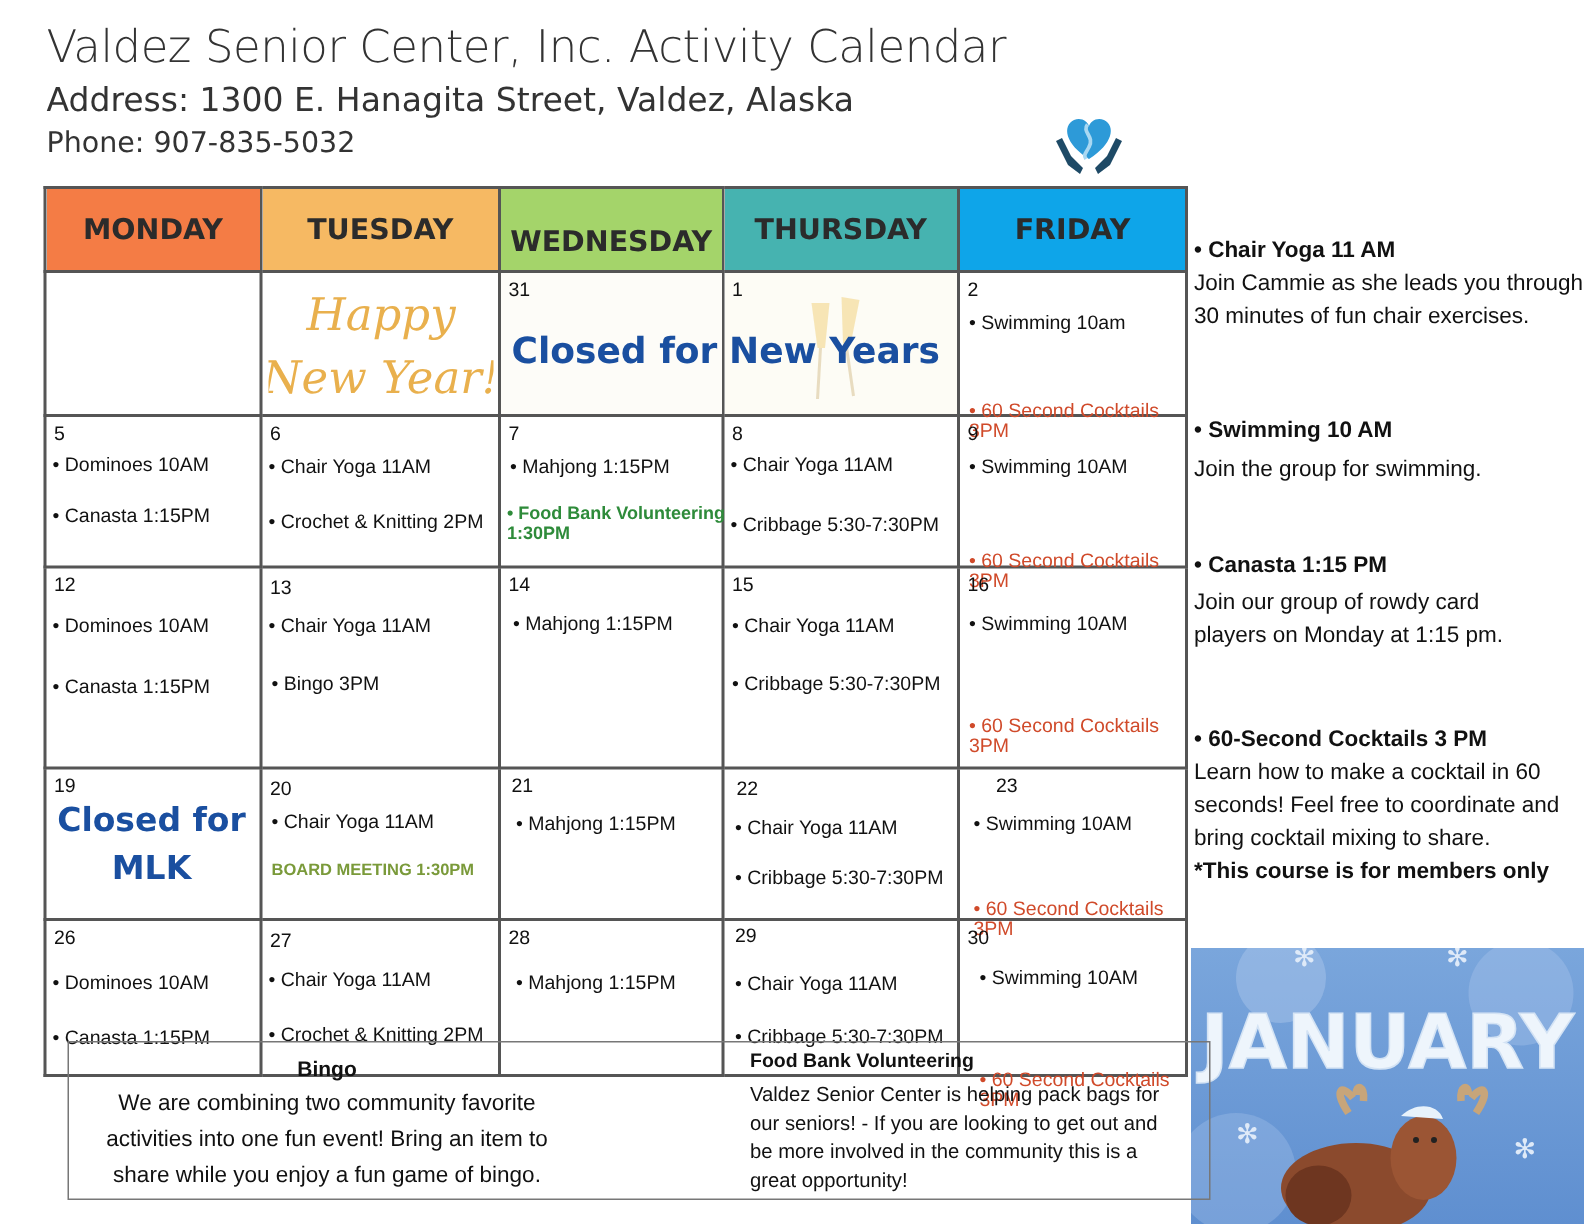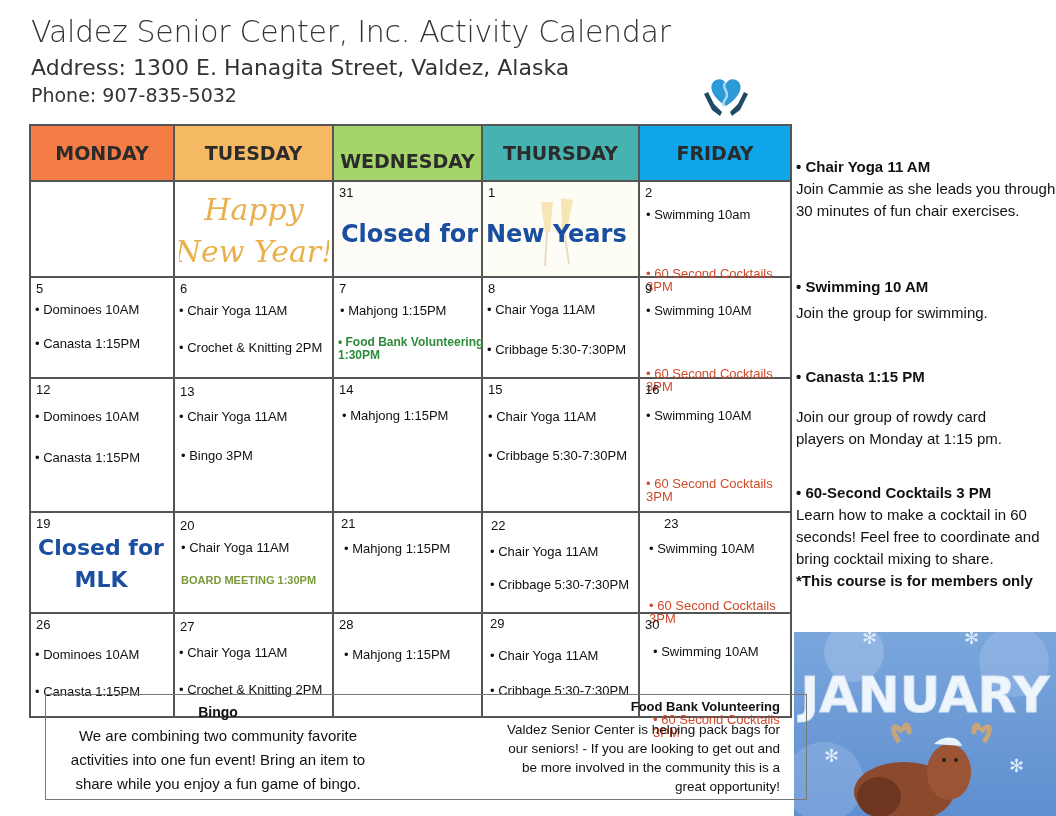--- a/index.html
+++ b/index.html
@@ -15,21 +15,21 @@
   .ev{position:absolute;left:6px;font-size:13px;color:#111;white-space:nowrap;}
   .ev.red{color:#d04a2a;line-height:13px;white-space:normal;width:140px;margin-top:32px;}
   .ev.green{color:#2e8b3a;font-weight:bold;font-size:12px;line-height:13px;white-space:normal;width:150px;}
   .ev.olive{color:#7a9a3a;font-weight:bold;font-size:11px;}
   .closed{position:absolute;color:#1a4fa0;font-weight:bold;font-size:24px;font-family:"DejaVu Sans",sans-serif;}
   .hny{position:absolute;left:4px;top:2px;width:150px;height:90px;}
   .side{position:absolute;left:796px;width:260px;font-size:15px;line-height:22px;color:#111;}
   .side b{font-weight:bold;}
   .bottom{position:absolute;left:29px;top:694px;width:760px;height:104px;border:1.5px solid #777;margin-left:16px;}
   .bcol{position:absolute;text-align:center;font-size:15px;line-height:24px;color:#111;}
-  .bcol2{position:absolute;text-align:right;font-size:13.5px;line-height:19px;color:#111;}
+  .bcol2{position:absolute;text-align:left;font-size:13.5px;line-height:19px;color:#111;}
   .jan{position:absolute;left:794px;top:632px;width:262px;height:184px;overflow:hidden;}
 </style>
 </head>
 <body>
 
 <div class="title">Valdez Senior Center, Inc. Activity Calendar</div>
 <div class="addr">Address: 1300 E. Hanagita Street, Valdez, Alaska</div>
 <div class="phone">Phone: 907-835-5032</div>
 
 <svg class="logo" viewBox="0 0 52 44">
@@ -199,21 +199,21 @@
 <div class="side" style="top:156px">
   <b>• Chair Yoga 11 AM</b><br>
   <span>Join Cammie as she leads you through 30 minutes of fun chair exercises.</span>
 </div>
 <div class="side" style="top:276px">
   <b>• Swimming 10 AM</b>
   <div style="margin-top:4px">Join the group for swimming.</div>
 </div>
 <div class="side" style="top:366px;width:240px">
   <b>• Canasta 1:15 PM</b>
-  <div style="margin-top:18px">Join our group of rowdy card players on Monday at 1:15 pm.</div>
+  <div style="margin-top:3px">Join our group of rowdy card players on Monday at 1:15 pm.</div>
 </div>
 <div class="side" style="top:482px;width:255px">
   <b>• 60-Second Cocktails 3 PM</b>
   <div>Learn how to make a cocktail in 60 seconds! Feel free to coordinate and bring cocktail mixing to share.</div>
   <b style="white-space:nowrap">*This course is for members only</b>
 </div>
 
 <div class="jan">
   <svg width="262" height="184" viewBox="0 0 262 184">
     <defs>

